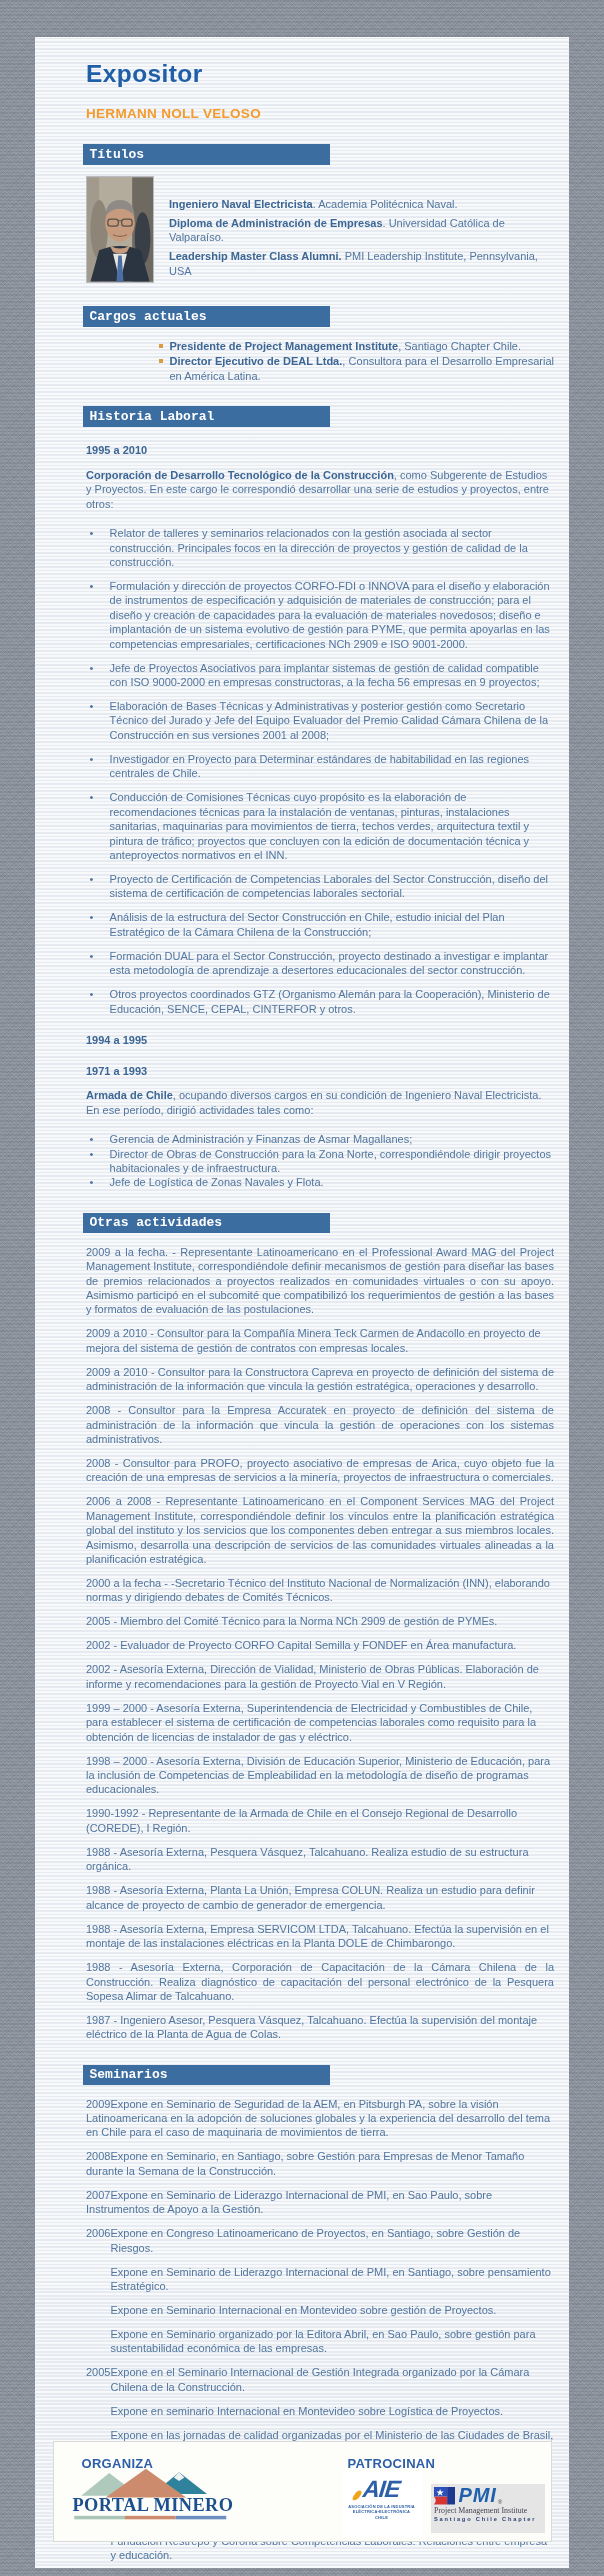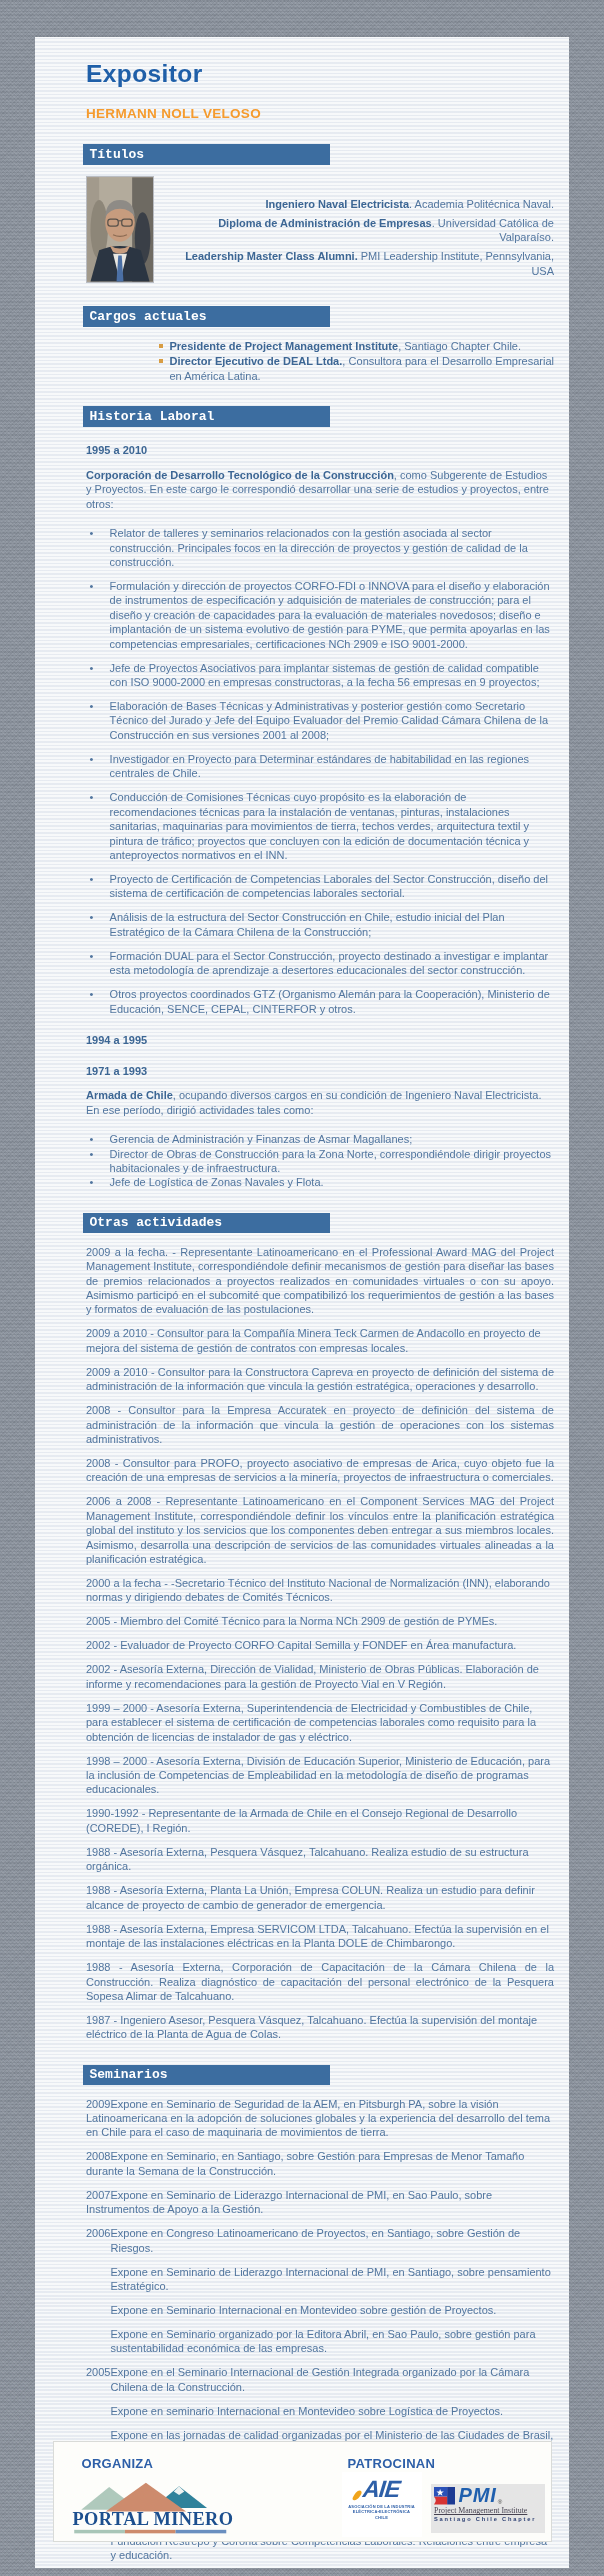--- a/index.html
+++ b/index.html
@@ -20,21 +20,21 @@
   }
   .content{padding:26px 15px 0 15px;position:relative;margin-left:36px;}
   .title{font-size:24.5px;font-weight:bold;color:#1f5fa8;margin:3.5px 0 0 0;letter-spacing:0.4px;}
   .name{margin:26px 0 0 0;font-size:13.5px;font-weight:bold;color:#f59b2e;letter-spacing:0.3px;}
   .bar{
     margin:23px 0 11.4px -3.5px;width:233px;background:#3c6da0;color:#ffffff;
     font-size:13px;font-weight:bold;padding:3.5px 7px 2.6px 7px;font-family:Liberation Mono, monospace;
   }
   .body-txt{font-size:11px;line-height:14.4px;color:#52769f;}
   .body-txt b{color:#3c6694;}
-  .titulos-row{display:flex;margin:11.4px 0 0 0;text-align:right;}
+  .titulos-row{display:flex;margin:11.4px 0 0 0;}
   .photo{width:66px;height:105px;flex:none;border:0.9px solid #b9bcc2;background:#b6ae9f;}
   .t-lines{padding:21px 0 0 15px;}
   .t-line{margin:0 0 4.4px 0;}
   .cargos-list{list-style:none;margin:12.2px 0 0 73px;padding:0;}
   .cargos-list li{position:relative;padding-left:10.5px;margin:0 0 0.9px 0;text-align:justify;}
   .cargos-list li::before{content:"";position:absolute;left:0;top:5.2px;width:3.5px;height:3.5px;background:#d89d43;}
   .hist-period{font-weight:bold;color:#3c6694;margin:16.6px 0 0 0;}
   .hist-para{margin:10.5px 0 0 0;}
   ul.hl{list-style:none;margin:15px 0 0 0;padding:0;}
   ul.hl li{position:relative;padding-left:23.6px;margin:0 0 9.6px 0;}
@@ -48,30 +48,30 @@
   .sem.hang{display:grid;grid-template-columns:24.5px 1fr;}
   .sem.indent{padding-left:24.5px;}
   .footer-box{
     position:absolute;left:17.5px;right:17.5px;bottom:26px;height:99px;
     background:#fdfdfa;border:0.9px solid #d9dbd8;
   }
   .footer-inner{position:relative;width:100%;height:100%;}
   .sponsor-label{position:absolute;top:14px;font-size:13px;font-weight:bold;color:#2d5fa8;letter-spacing:0.3px;}
   .organiza-label{left:28px;}
   .patrocinan-label{left:294px;}
-  .pm-logo{position:absolute;left:15.7px;top:38px;}
+  .pm-logo{position:absolute;left:15.7px;top:24px;}
   .aie-box{position:absolute;left:288px;top:30px;width:80px;height:65px;background:#ffffff;text-align:center;}
   .aie-letters{font-style:italic;font-weight:bold;font-size:23.6px;line-height:26px;color:#2d5fa8;position:relative;display:inline-block;margin-top:3.5px;letter-spacing:-0.9px;transform:skewX(-6deg);}
   .aie-comma{position:absolute;left:-7.9px;bottom:1.7px;width:6.1px;height:10.5px;background:#f0a41c;border-radius:60% 40% 70% 30%;transform:rotate(25deg);}
   .aie-sub{font-size:4px;line-height:5.2px;color:#2d5fa8;font-weight:bold;letter-spacing:0.2px;margin-top:2.6px;}
   .pmi-box{position:absolute;left:377px;top:42px;width:114px;height:49px;background:#e5e5e5;padding:1.7px 0 0 3.5px;box-sizing:border-box;}
   .pmi-row{display:flex;align-items:flex-end;}
   .pmi-letters{font-weight:bold;font-size:20px;line-height:19px;color:#1f5fae;letter-spacing:0.9px;margin-left:3.5px;font-style:italic;}
   .pmi-reg{font-size:6.1px;color:#444;margin-left:0.9px;}
-  .pmi-line1{font-family:"Liberation Serif",serif;font-size:7.9px;color:#474352;margin-top:1.7px;text-decoration:underline;}
+  .pmi-line1{font-family:"Liberation Serif",serif;font-size:7.9px;color:#474352;margin-top:1.7px;}
   .pmi-line2{font-size:5.7px;letter-spacing:1.8px;color:#2c3f72;font-weight:bold;margin-top:0.9px;}
 </style>
 </head>
 <body>
 
 <div class="page">
   <div class="content body-txt">
 
     <h1 class="title">Expositor</h1>
 

